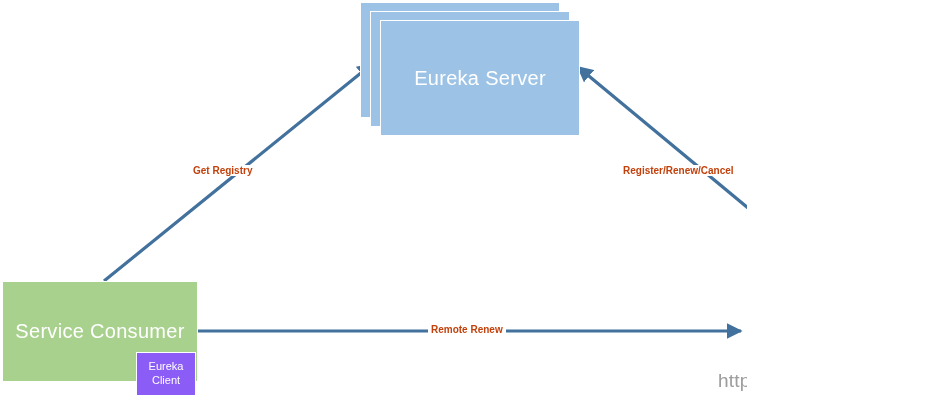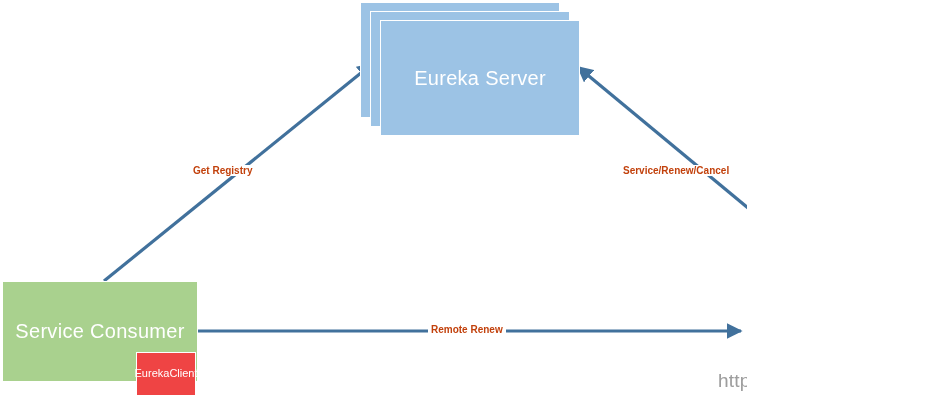--- a/index.html
+++ b/index.html
@@ -47,25 +47,25 @@
     color: #ffffff;
     font-size: 20px;
     font-weight: 400;
     letter-spacing: 0.3px;
     white-space: nowrap;
   }
 
   
   .badge {
     position: absolute;
-    background: #ef4444;
+    background: #8b5cf6;
     border: 1px solid #ffffff;
     box-sizing: border-box;
     display: flex;
-    flex-direction: row;
+    flex-direction: column;
     align-items: center;
     justify-content: center;
     line-height: 1.25;
   }
   .badge span {
     color: #ffffff;
     font-size: 11px;
     white-space: nowrap;
   }
 
@@ -135,17 +135,17 @@
 
   <div class="badge" style="left:880px; top:355px; width:62px; height:44px; z-index:30;">
     <span>Eureka</span>
     <span>Client</span>
   </div>
 
   <div class="watermark wm-over" style="left:718px; top:370px; background:transparent; mix-blend-mode:multiply;">https://blog.csdn.net/qwe86314</div>
 
   <div class="edge-label" style="left:190px; top:165px;">Get Registry</div>
 
-  <div class="edge-label" style="left:620px; top:165px;">Service/Renew/Cancel</div>
+  <div class="edge-label" style="left:620px; top:165px;">Register/Renew/Cancel</div>
 
   <div class="edge-label" style="left:428px; top:324px;">Remote Renew</div>
 
 </div>
 
 </body></html>

